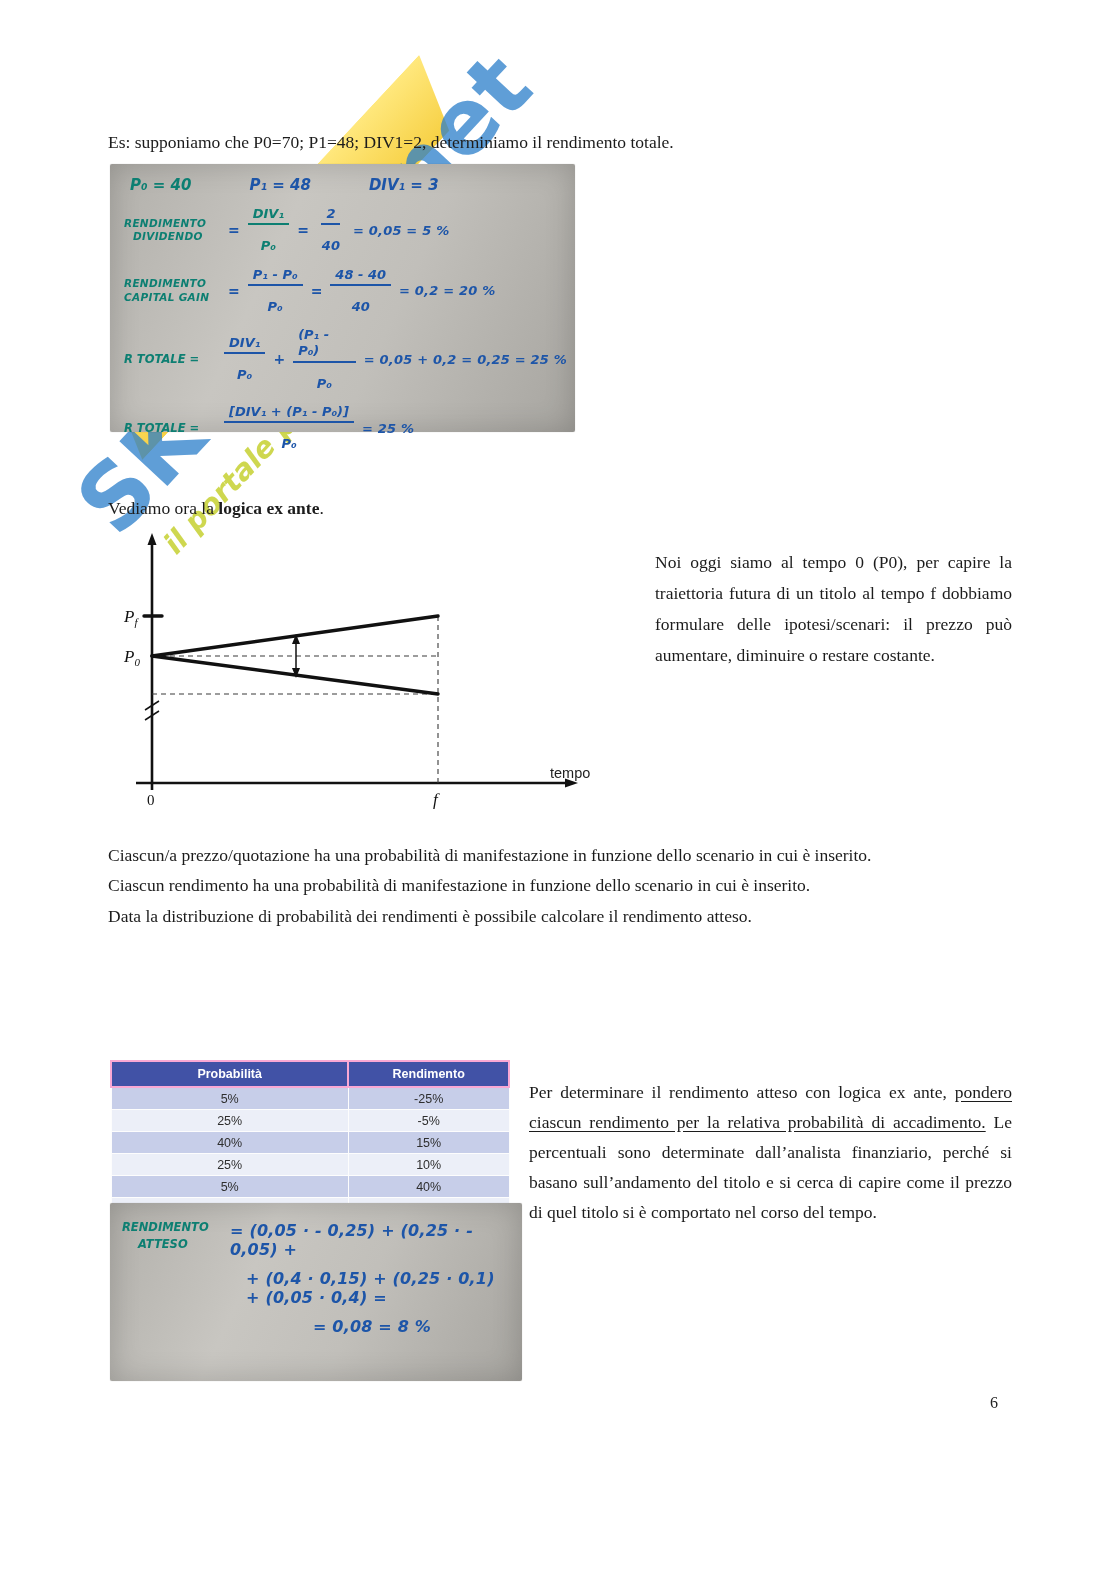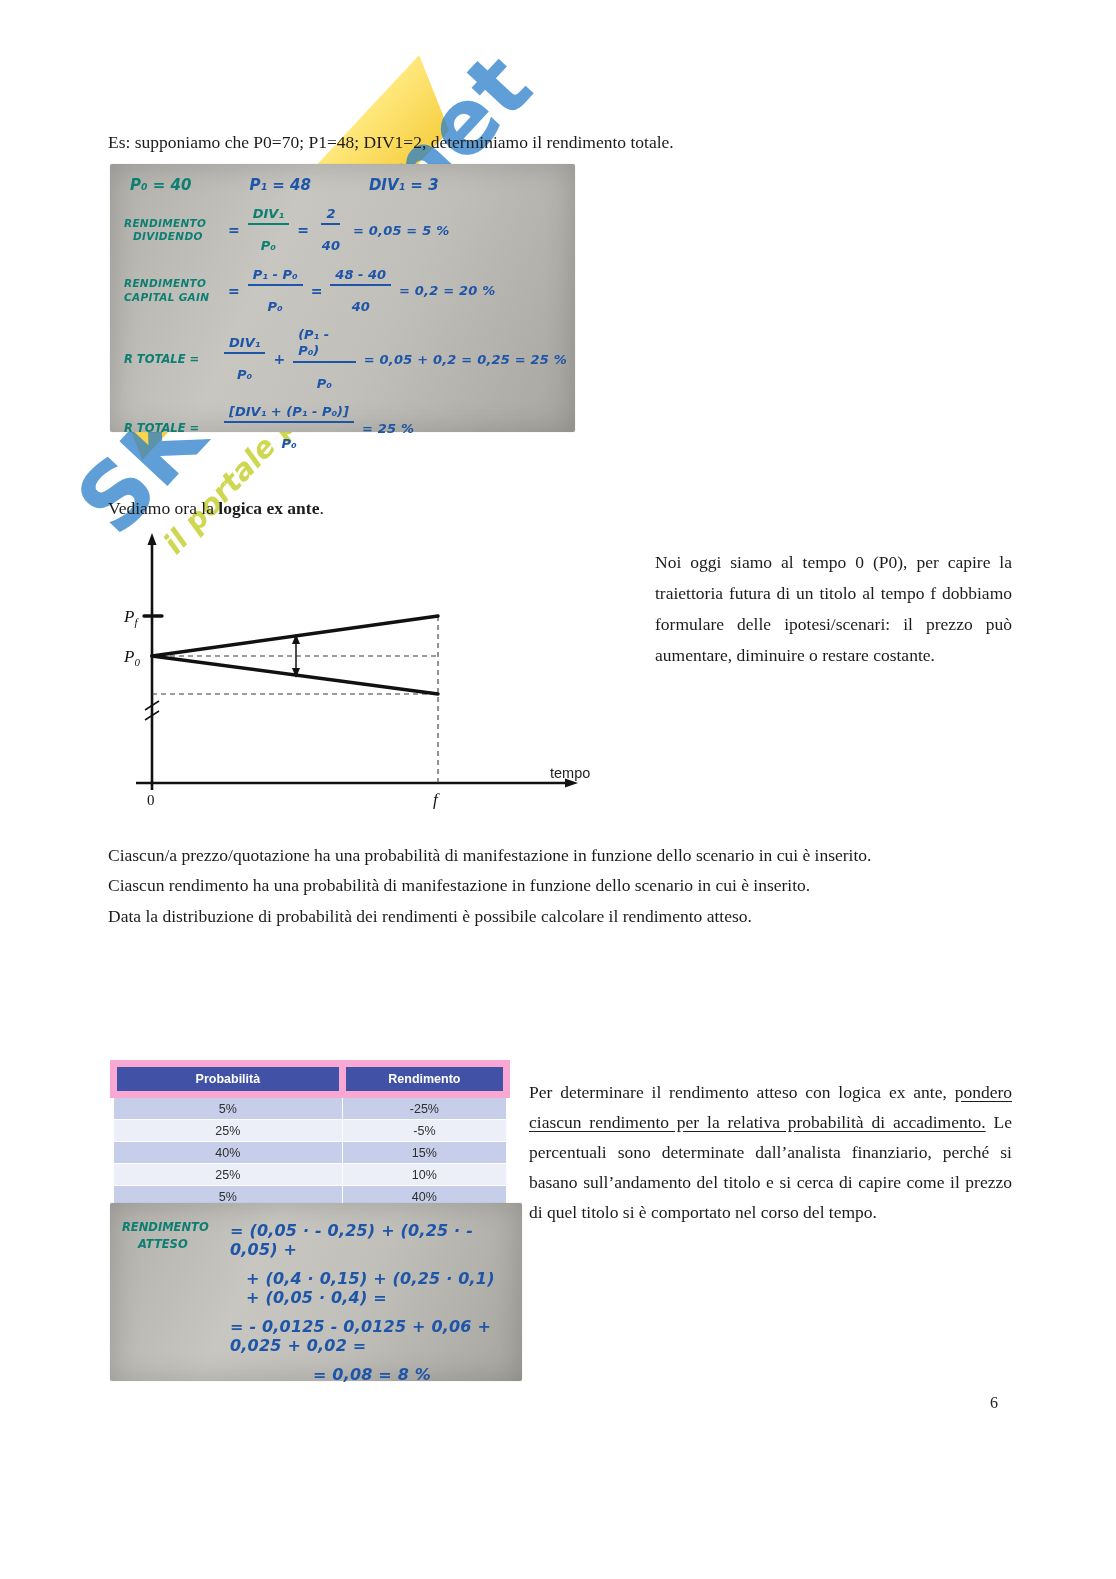--- a/index.html
+++ b/index.html
@@ -59,21 +59,21 @@
   .boldline { stroke:#111; stroke-width:3.4; stroke-linecap:round; }
   .dashline { stroke:#3a3a3a; stroke-width:1.1; stroke-dasharray:5 4; }
   .thinline { stroke:#111; stroke-width:1.5; }
   .dlbl    { font-family:"Liberation Serif", serif; font-style:italic; font-size:17px; fill:#111; }
   .dnum    { font-family:"Liberation Serif", serif; font-size:15px; fill:#111; }
   .dtempo  { font-family:"Liberation Sans", sans-serif; font-size:14.5px; fill:#222; }
 
   
   .prob-table { left:110px; top:1060px; width:400px; border-collapse:collapse;
                 font-family:"Liberation Sans", sans-serif; font-size:12.5px; text-align:center; }
-  .prob-table th { background:#4152a6; color:#fff; padding:5px 4px; border:7px solid #f9a8d4; font-weight:bold; }
+  .prob-table th { background:#4152a6; color:#fff; padding:5px 4px; border:2px solid #f9a8d4; font-weight:bold; }
   .prob-table td { padding:3.5px 4px; border:1px solid #fdfdfd; color:#2e2e2e; }
   .prob-table tbody tr:nth-child(odd)  td { background:#c7cee9; }
   .prob-table tbody tr:nth-child(even) td { background:#eceff8; }
   .prob-table tbody tr:last-child td:first-child { font-weight:bold; color:#101010; }
 
   .page-number { left:990px; top:1394px; font-size:16px; color:#222; }
 </style>
 </head>
 <body>
 
@@ -236,18 +236,17 @@
 </div>
 
 <div class="layer photo photo2">
   <div class="p2-label hw hw-teal">
     <div>RENDIMENTO</div>
     <div class="p2-ind">ATTESO</div>
   </div>
   <div class="p2-lines hw hw-blue">
     <div>=  (0,05 · - 0,25) + (0,25 · - 0,05) +</div>
     <div class="p2-ind">+ (0,4 · 0,15) + (0,25 · 0,1) +  (0,05 · 0,4) =</div>
-    <div>=  - 0,0125 - 0,0125 + 0,06 + 0,025 + 0,02 =</div>
     <div>=   0,08 =   8 %</div>
   </div>
 </div>
 
 <div class="layer page-number">6</div>
 
 </body></html>

